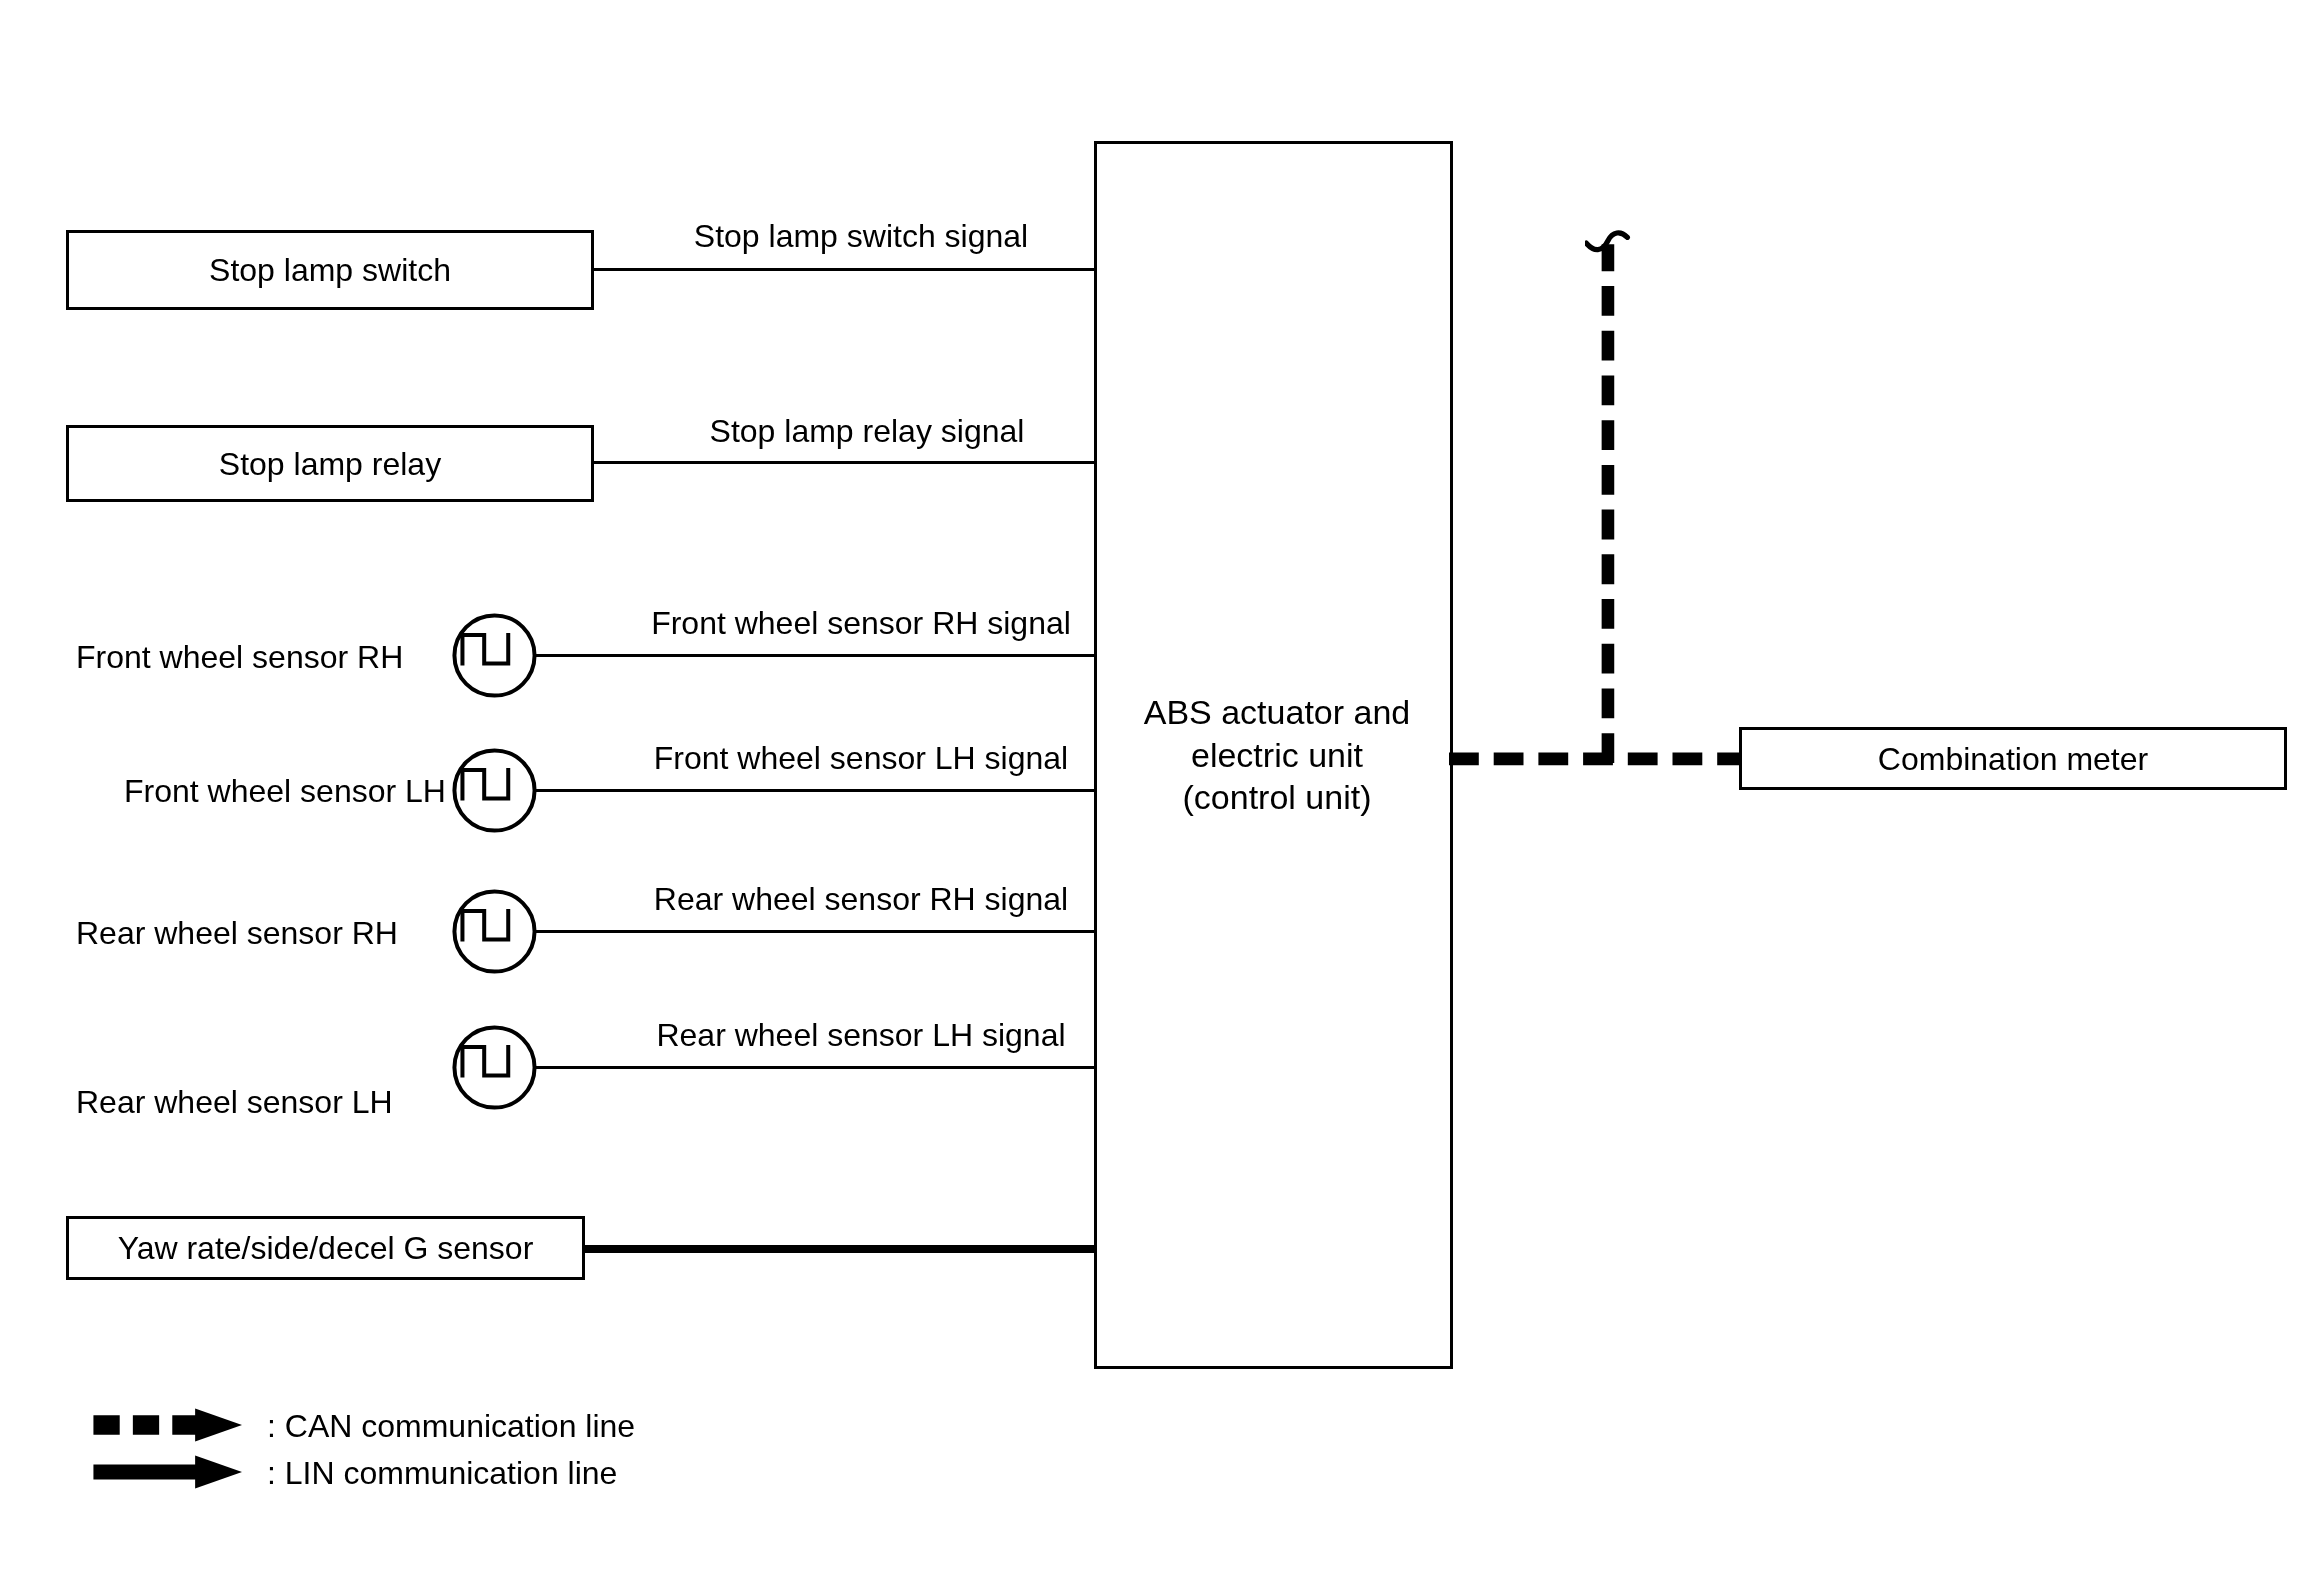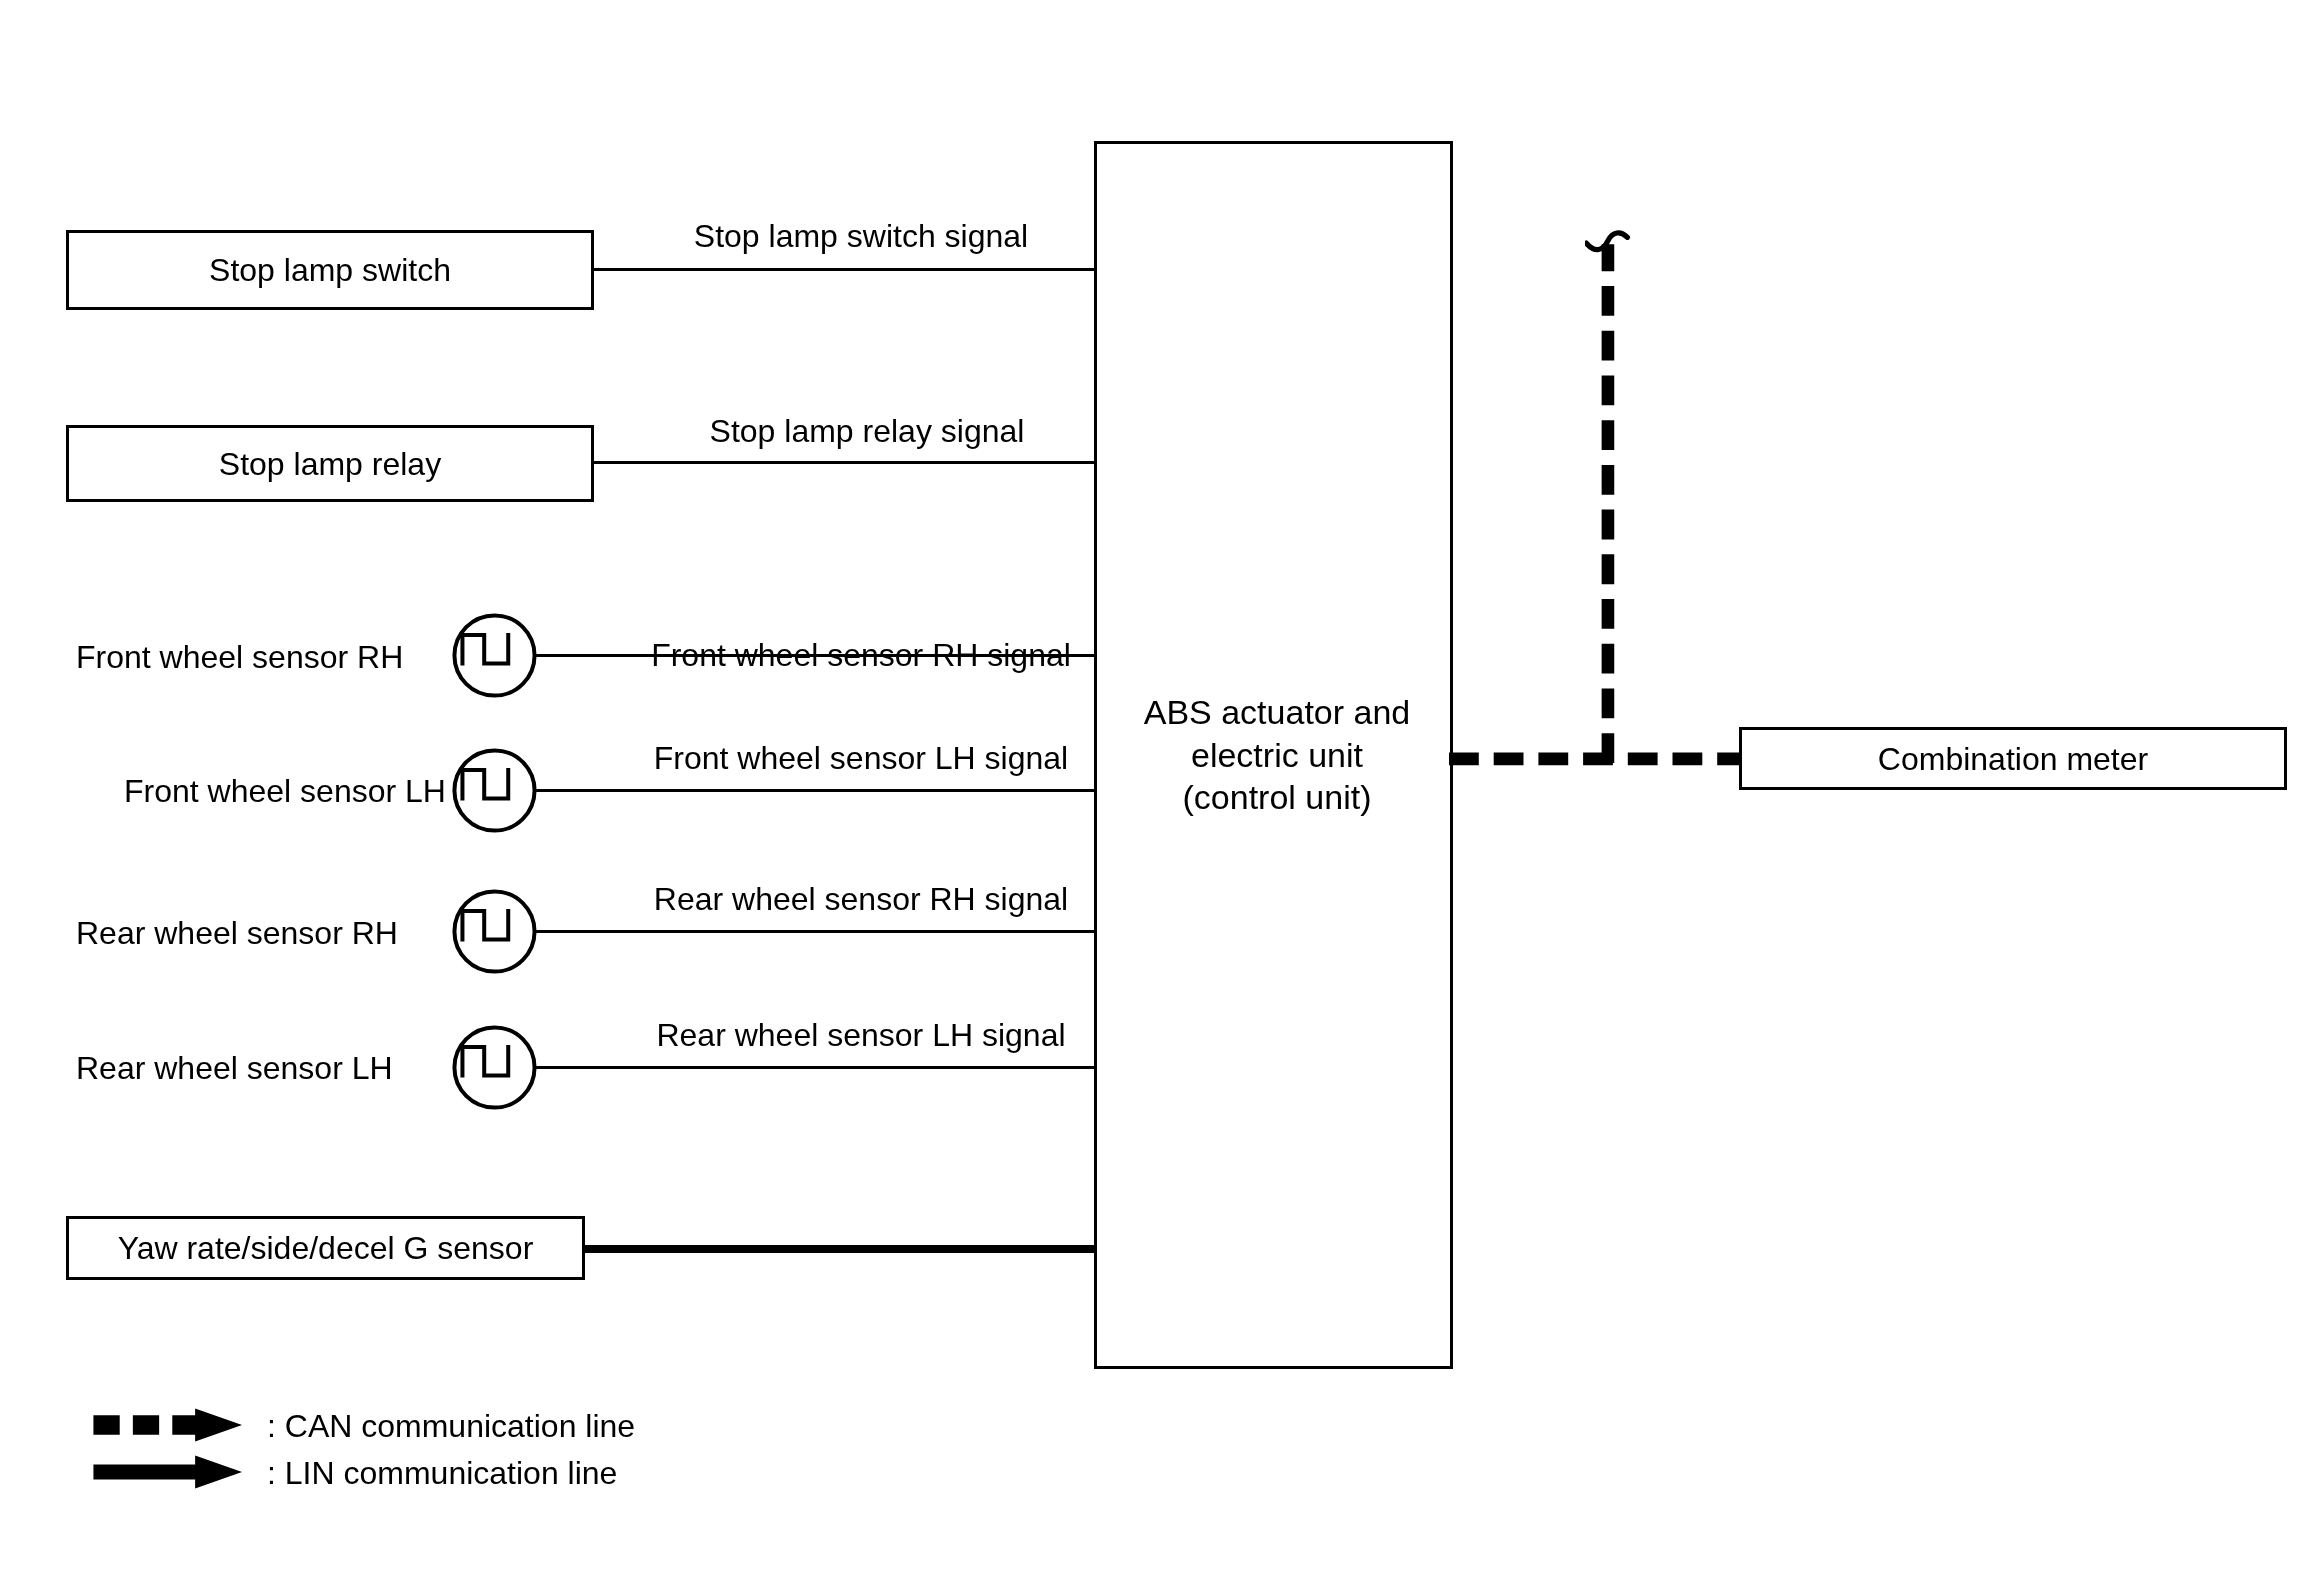--- a/index.html
+++ b/index.html
@@ -92,21 +92,21 @@
   <div class="sig-label f-sig" style="left:666px; top:413px; width:402px;">Stop lamp relay signal</div>
 
   <div class="plain-label f-sensor" style="left:76px; top:639px;">Front wheel sensor RH</div>
   <div class="sensor-symbol" style="left:451px; top:612px; width:87px; height:87px;">
     <svg width="87" height="87" viewBox="0 0 152 152">
       <circle cx="76" cy="76" r="70" fill="#ffffff" stroke="#000000" stroke-width="7"></circle>
       <polyline points="20,90 20,40 58,40 58,90 100,90 100,40" fill="none" stroke="#000000" stroke-width="7" stroke-linecap="square" stroke-linejoin="miter"></polyline>
     </svg>
   </div>
   <div class="hline" style="left:534px; top:654px; width:562px;"></div>
-  <div class="sig-label f-sig" style="left:620px; top:605px; width:482px;margin-top:32px;">Front wheel sensor RH signal</div>
+  <div class="sig-label f-sig" style="left:620px; top:605px; width:482px;">Front wheel sensor RH signal</div>
 
   <div class="plain-label f-sensor" style="left:76px; top:773px;margin-left:48px;">Front wheel sensor LH</div>
   <div class="sensor-symbol" style="left:451px; top:747px; width:87px; height:87px;">
     <svg width="87" height="87" viewBox="0 0 152 152">
       <circle cx="76" cy="76" r="70" fill="#ffffff" stroke="#000000" stroke-width="7"></circle>
       <polyline points="20,90 20,40 58,40 58,90 100,90 100,40" fill="none" stroke="#000000" stroke-width="7" stroke-linecap="square" stroke-linejoin="miter"></polyline>
     </svg>
   </div>
   <div class="hline" style="left:534px; top:789px; width:562px;"></div>
   <div class="sig-label f-sig" style="left:620px; top:740px; width:482px;">Front wheel sensor LH signal</div>
@@ -114,21 +114,21 @@
   <div class="plain-label f-sensor" style="left:76px; top:915px;text-align:center;">Rear wheel sensor RH</div>
   <div class="sensor-symbol" style="left:451px; top:888px; width:87px; height:87px;">
     <svg width="87" height="87" viewBox="0 0 152 152">
       <circle cx="76" cy="76" r="70" fill="#ffffff" stroke="#000000" stroke-width="7"></circle>
       <polyline points="20,90 20,40 58,40 58,90 100,90 100,40" fill="none" stroke="#000000" stroke-width="7" stroke-linecap="square" stroke-linejoin="miter"></polyline>
     </svg>
   </div>
   <div class="hline" style="left:534px; top:930px; width:562px;"></div>
   <div class="sig-label f-sig" style="left:620px; top:881px; width:482px;">Rear wheel sensor RH signal</div>
 
-  <div class="plain-label f-sensor" style="left:76px; top:1050px;">Rear wheel sensor LH</div>
+  <div class="plain-label f-sensor" style="left:76px; top:1084px;">Rear wheel sensor LH</div>
   <div class="sensor-symbol" style="left:451px; top:1024px; width:87px; height:87px;">
     <svg width="87" height="87" viewBox="0 0 152 152">
       <circle cx="76" cy="76" r="70" fill="#ffffff" stroke="#000000" stroke-width="7"></circle>
       <polyline points="20,90 20,40 58,40 58,90 100,90 100,40" fill="none" stroke="#000000" stroke-width="7" stroke-linecap="square" stroke-linejoin="miter"></polyline>
     </svg>
   </div>
   <div class="hline" style="left:534px; top:1066px; width:562px;"></div>
   <div class="sig-label f-sig" style="left:620px; top:1017px; width:482px;">Rear wheel sensor LH signal</div>
 
   <div class="box f-box" style="left:66px; top:1216px; width:519px; height:64px;">

